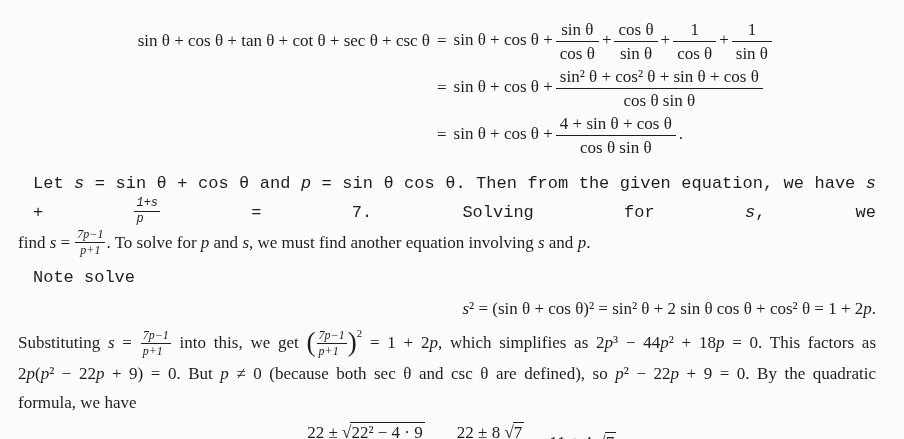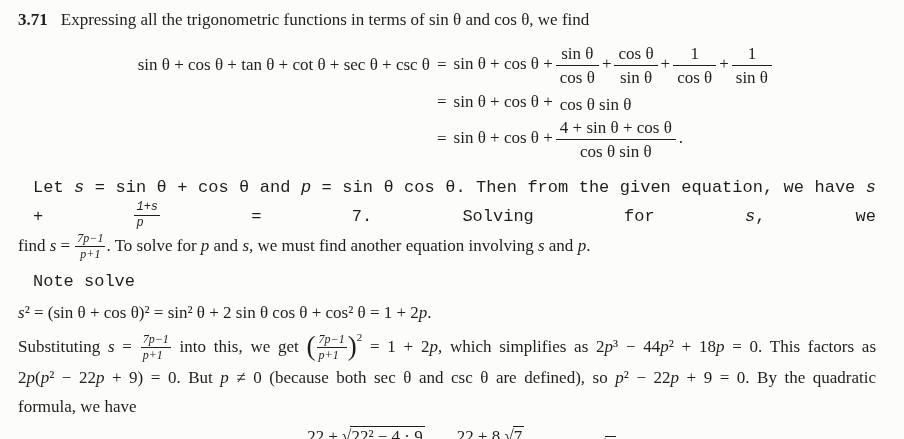--- a/index.html
+++ b/index.html
@@ -37,43 +37,42 @@
   .sqrt{white-space:nowrap;}
   .sqrt .rsign{display:inline-block;}
   .sqrt .rad{display:inline-block;border-top:1.3px solid currentColor;padding:0 2px 0 1px;margin-left:-1px;line-height:1.15;}
   
   .pline{line-height:29px;}
   .jline{text-align:justify;text-align-last:justify;}
   .lline{text-align:left;}
   .indent{padding-left:15px;font-family:Liberation Mono, monospace;}
   .paralet{margin-top:12px;}
   .note{margin-top:8px;line-height:24px;}
-  .ceq{text-align:left;margin:6px 0 2px 0;line-height:26px;}
+  .ceq{text-align:right;margin:6px 0 2px 0;line-height:26px;}
   .parasub{margin-top:6px;}
   .ceq2{text-align:center;margin-top:5px;}
 </style>
 </head>
 <body>
 
 <div class="page">
 
-  <p class="prob"><span class="num">3.71</span><span>Expressing all the trigonometric functions in terms of sin θ and cos θ, we find</span></p>
 
   <div class="eqblock">
 
     <div class="eqrow">
       <span class="eql rm">sin θ + cos θ + tan θ + cot θ + sec θ + csc θ</span>
         <span class="eqsign rm">=</span>
         <span class="eqr"><span class="rm">sin θ + cos θ +</span><span class="dfrac"><span class="fnum">sin θ</span><span class="fden">cos θ</span></span><span class="rm">+</span><span class="dfrac"><span class="fnum">cos θ</span><span class="fden">sin θ</span></span><span class="rm">+</span><span class="dfrac"><span class="fnum">1</span><span class="fden">cos θ</span></span><span class="rm">+</span><span class="dfrac"><span class="fnum">1</span><span class="fden">sin θ</span></span></span>
     </div>
 
     <div class="eqrow">
       <span class="eql"></span>
         <span class="eqsign rm">=</span>
-        <span class="eqr"><span class="rm">sin θ + cos θ +</span><span class="dfrac"><span class="fden">cos θ sin θ</span></span></span>
+        <span class="eqr"><span class="rm">sin θ + cos θ +</span><span class="dfrac"><span class="fnum">sin² θ + cos² θ + sin θ + cos θ</span><span class="fden">cos θ sin θ</span></span></span>
     </div>
 
     <div class="eqrow">
       <span class="eql"></span>
         <span class="eqsign rm">=</span>
         <span class="eqr"><span class="rm">sin θ + cos θ +</span><span class="dfrac"><span class="fnum">4 + sin θ + cos θ</span><span class="fden">cos θ sin θ</span></span><span class="rm">.</span></span>
     </div>
 
   </div>
 

